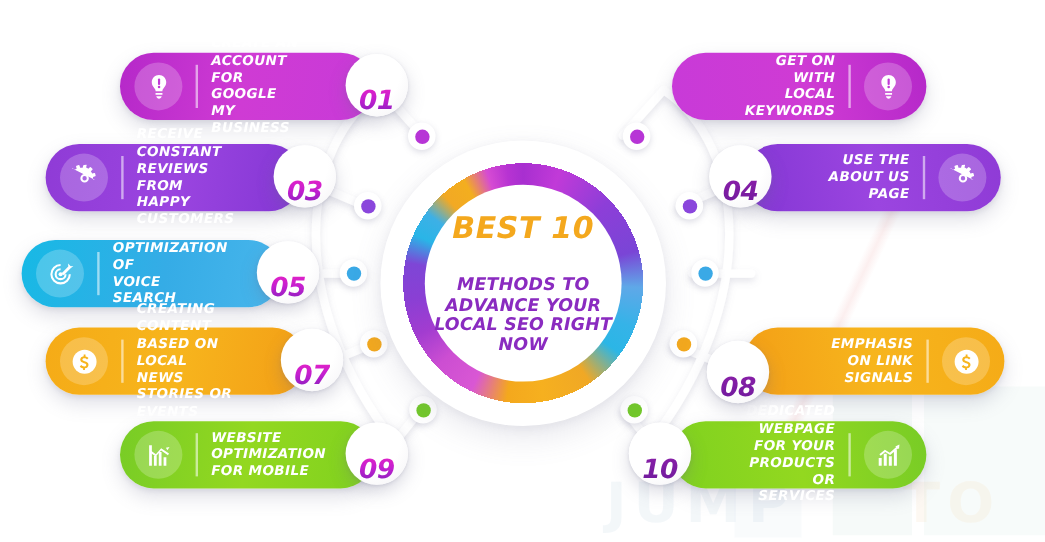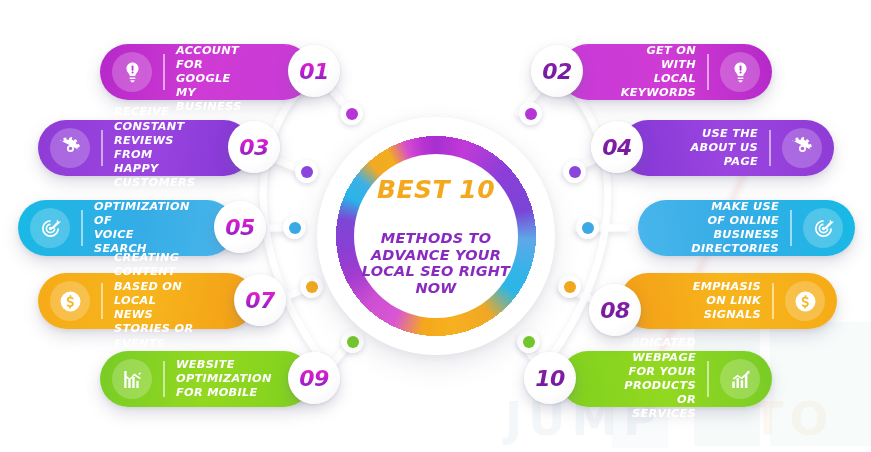--- a/index.html
+++ b/index.html
@@ -153,21 +153,21 @@
   .pill.left  .txt { text-align: left; }
   .pill.right .txt { text-align: right; }
 
   
   .badge {
     position: absolute;
     width: 52px; height: 52px;
     border-radius: 50%;
     background: radial-gradient(circle at 34% 30%, #ffffff 55%, #f3f2f5 100%);
     box-shadow: 0 6px 14px rgba(110,110,140,.26), 0 1px 3px rgba(110,110,140,.2);
-    display: flex; align-items: center; justify-content: center;
+    display: flex; align-items: flex-end; justify-content: center;
     z-index: 5;
   }
   .badge span {
     font-family: "DejaVu Sans", sans-serif;
     font-weight: bold; font-style: italic;
     font-size: 22px;
     letter-spacing: -.5px;
     background: linear-gradient(180deg, #e722c6 0%, #c21fd0 45%, #7b20b8 100%);
     -webkit-background-clip: text;
             background-clip: text;
@@ -299,23 +299,20 @@
 KEYWORDS</div>
           <div class="sep"></div>
           <div class="ico">
             <svg viewBox="0 0 24 24">
               <path d="M12 1.6c-3.5 0-6.3 2.8-6.3 6.3 0 2.4 1.3 4 2.3 5.2.6.8 1 1.3 1 2.1v.5h6v-.5c0-.8.4-1.3 1-2.1 1-1.2 2.3-2.8 2.3-5.2 0-3.5-2.8-6.3-6.3-6.3zM9 17.2h6v1.5H9zM9.6 20.1h4.8c-.4 1.3-1.3 2.2-2.4 2.2s-2-.9-2.4-2.2z"></path>
               <rect x="11.1" y="4.6" width="1.9" height="5.6" rx=".9" fill="#c13ad8"></rect>
               <circle cx="12.05" cy="12" r="1.1" fill="#c13ad8"></circle>
             </svg>
           </div>
         </div>
-        <div class="badge dark" style="left: 531px; top: 2px;">
-          <span>02</span>
-        </div>
       </div>
       <div class="row" style="left: 0px; top: 119px; width: 871px; height: 58px;">
         <div class="pill left g-violet" style="position: absolute; left: 38px; width: 214px;">
           <div class="ico">
             <svg viewBox="0 0 24 24">
               <path d="M12 8.3A3.7 3.7 0 1 0 12 15.7 3.7 3.7 0 0 0 12 8.3zm0 5.6a1.9 1.9 0 1 1 0-3.8 1.9 1.9 0 0 1 0 3.8z"></path>
               <path d="M21.2 13.6l-1.9-.5a7.6 7.6 0 0 0 0-2.2l1.9-.5a.6.6 0 0 0 .4-.7l-.5-1.9a.6.6 0 0 0-.7-.4l-1.9.5a7.6 7.6 0 0 0-1.1-1.9l1.4-1.4a.6.6 0 0 0 0-.8l-1.4-1.4a.6.6 0 0 0-.8 0l-1.4 1.4a7.6 7.6 0 0 0-1.9-1.1l.5-1.9a.6.6 0 0 0-.4-.7L11.5.6a.6.6 0 0 0-.7.4l-.5 1.9a7.6 7.6 0 0 0-2.2 0L7.6 1a.6.6 0 0 0-.7-.4L5 1.1a.6.6 0 0 0-.4.7l.5 1.9A7.6 7.6 0 0 0 3.2 4.8L1.8 3.4a.6.6 0 0 0-.8 0"></path>
             </svg>
           </div>
           <div class="sep"></div>
@@ -355,33 +352,20 @@
           </div>
           <div class="sep"></div>
           <div class="txt">OPTIMIZATION OF
 VOICE SEARCH</div>
         </div>
         <div class="badge" style="left: 214px; top: 2px;">
           <span>05</span>
         </div>
       </div>
       <div class="row" style="left: 0px; top: 199px; width: 871px; height: 58px;">
-        <div class="pill right g-blue-r" style="position: absolute; left: 638px; width: 217px;">
-          <div class="txt">MAKE USE OF ONLINE
-BUSINESS DIRECTORIES</div>
-          <div class="sep"></div>
-          <div class="ico">
-            <svg viewBox="0 0 24 24">
-              <path d="M12 3.1a8.9 8.9 0 1 0 8.9 8.9h-1.8A7.1 7.1 0 1 1 12 4.9z"></path>
-              <path d="M12 6.8a5.2 5.2 0 1 0 5.2 5.2h-1.8A3.4 3.4 0 1 1 12 8.6z"></path>
-              <circle cx="12" cy="12" r="1.8"></circle>
-              <path d="M12.9 11.1l5.8-5.8-.2-2.6 2.3 2.3 2.3-.2-2.6 2.3-5.8 5.8z"></path>
-            </svg>
-          </div>
-        </div>
       </div>
       <div class="row" style="left: 0px; top: 272px; width: 871px; height: 58px;">
         <div class="pill left g-orange" style="position: absolute; left: 38px; width: 217px;">
           <div class="ico">
             <svg viewBox="0 0 24 24">
               <circle cx="12" cy="12" r="10.4"></circle>
               <path d="M12.8 5.6h-1.6v1.5c-1.8.2-3 1.4-3 3 0 1.9 1.5 2.6 3.3 3.1 1.5.4 2 .8 2 1.5 0 .8-.7 1.3-1.8 1.3-1.2 0-2-.5-2.6-1.2l-1.3 1.2c.7.9 1.7 1.5 2.9 1.7v1.5h1.6v-1.5c1.9-.2 3.1-1.4 3.1-3.1 0-1.9-1.5-2.6-3.4-3.1-1.4-.4-1.9-.7-1.9-1.4 0-.7.6-1.2 1.7-1.2 1 0 1.8.4 2.3 1.1l1.3-1.2c-.6-.8-1.5-1.3-2.6-1.5z" fill="#f7b51d"></path>
             </svg>
           </div>
           <div class="sep"></div>

